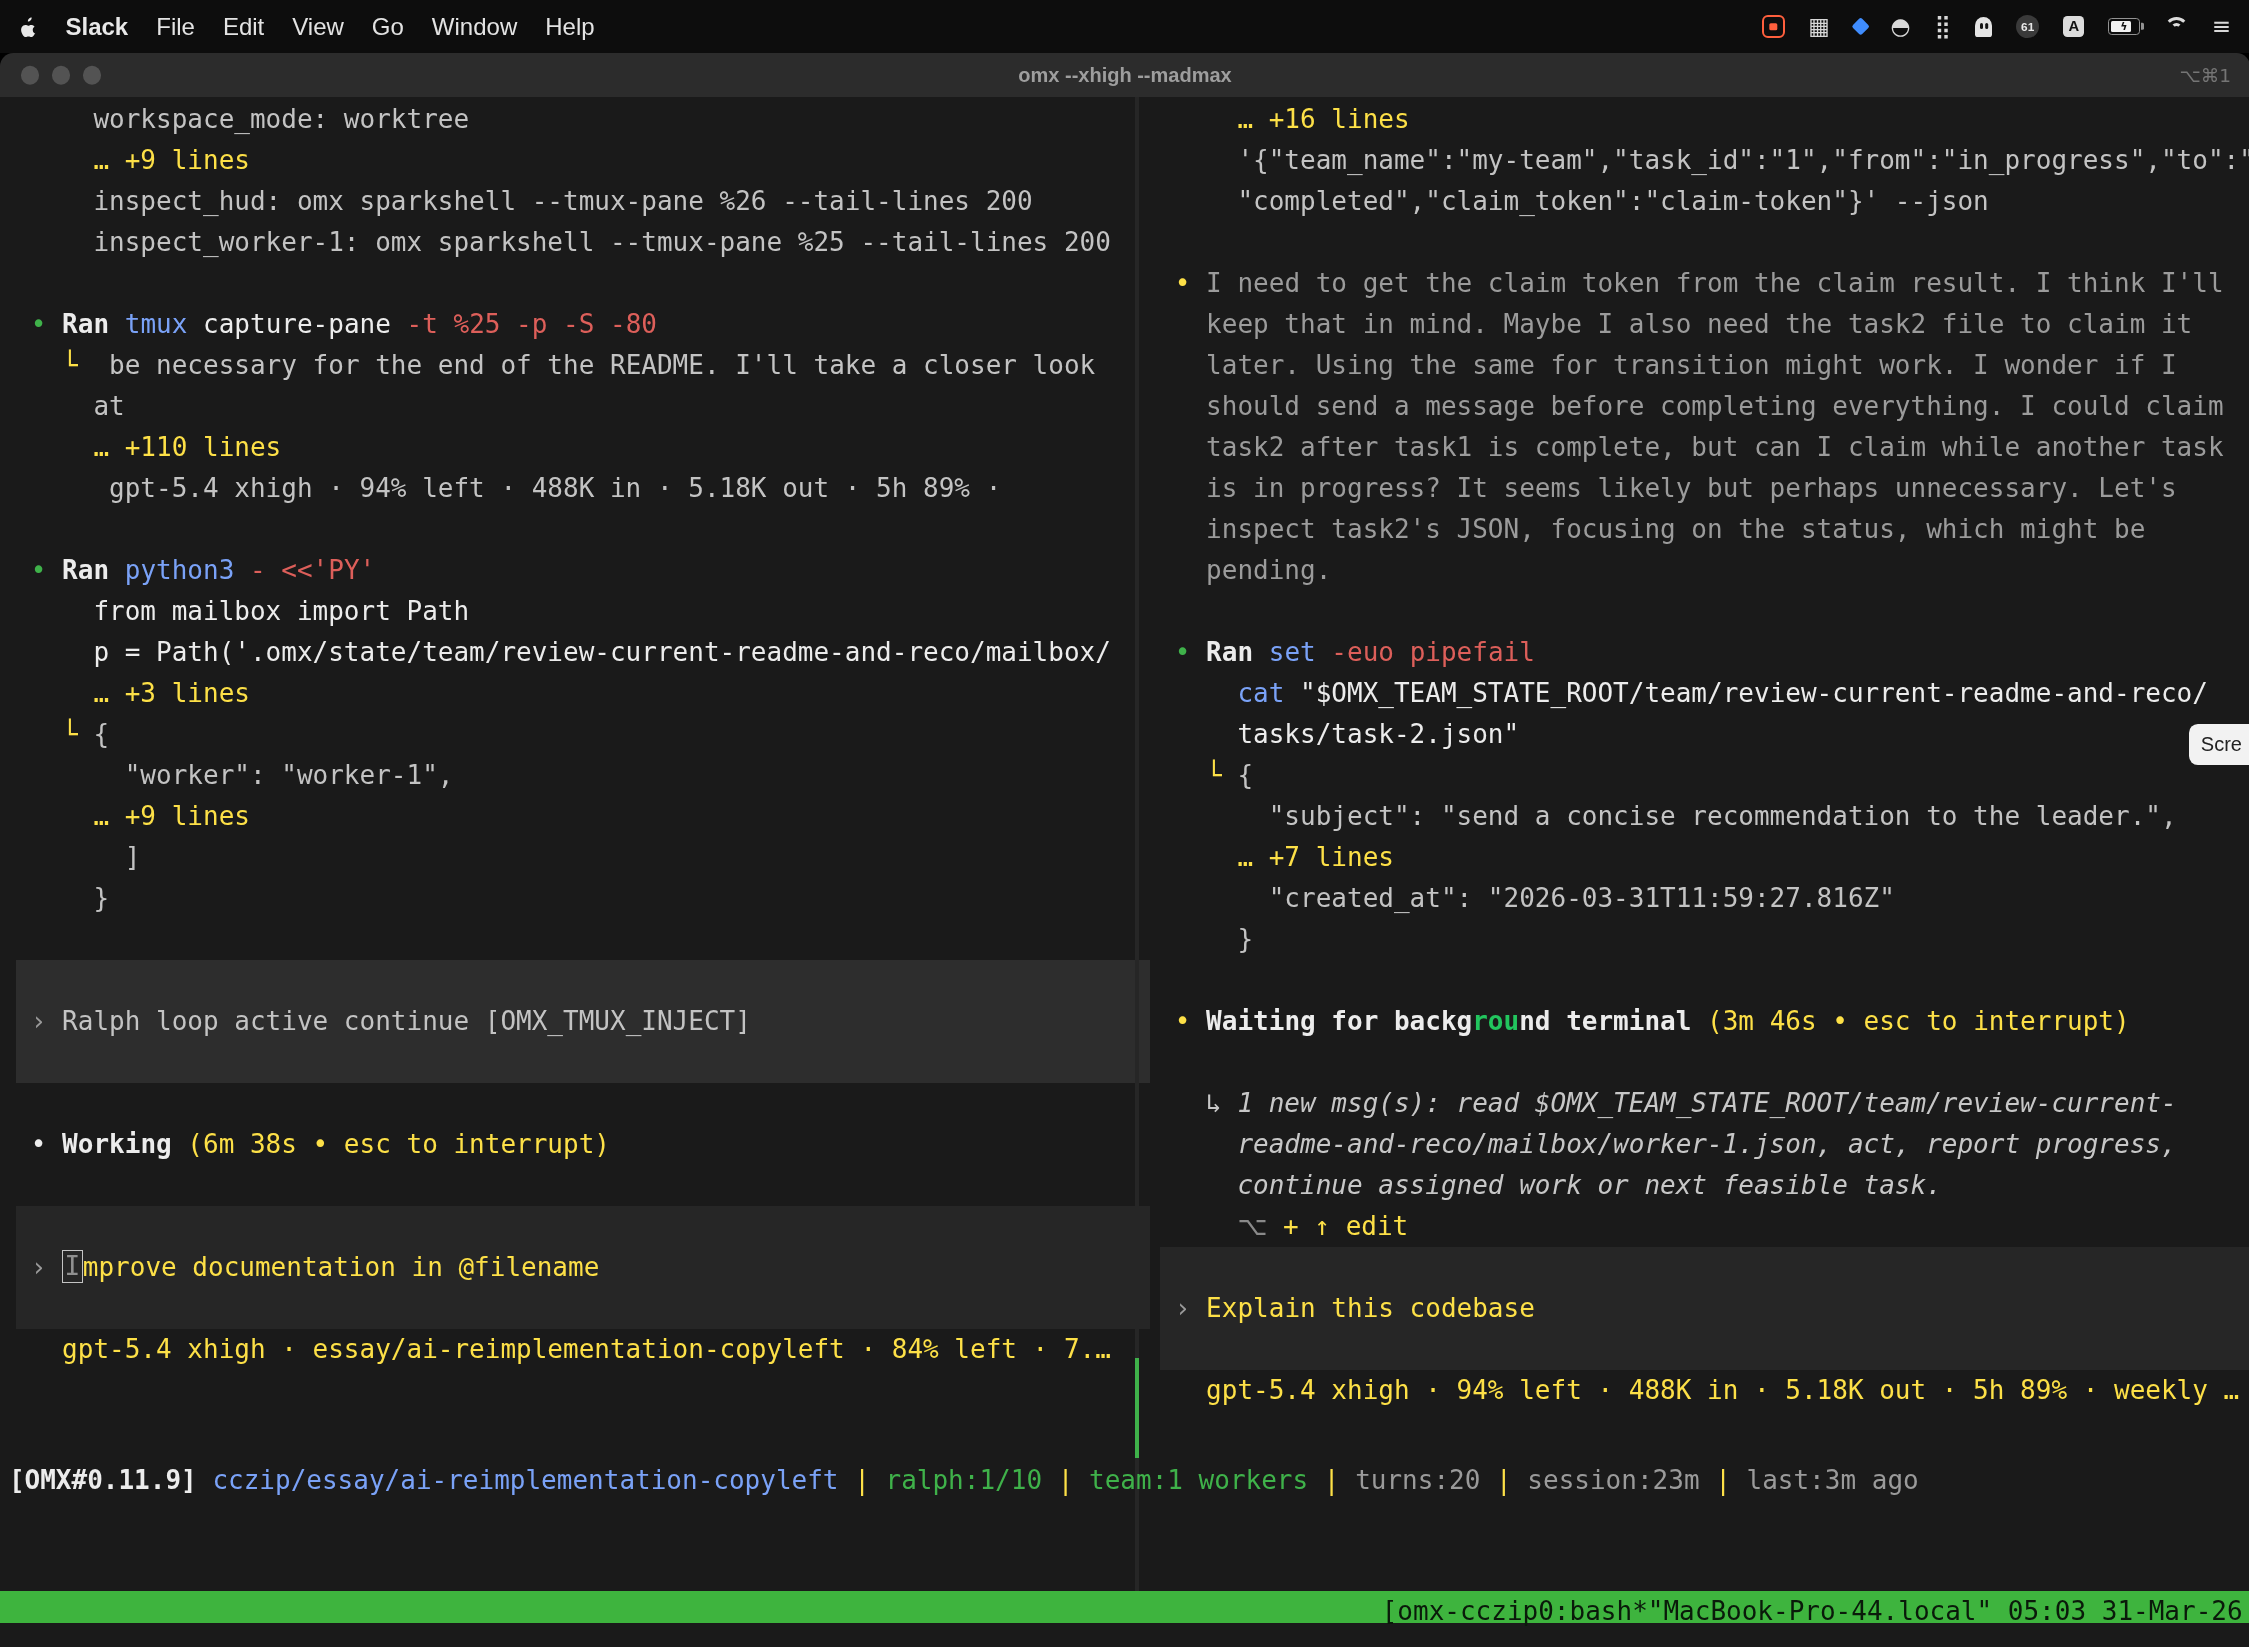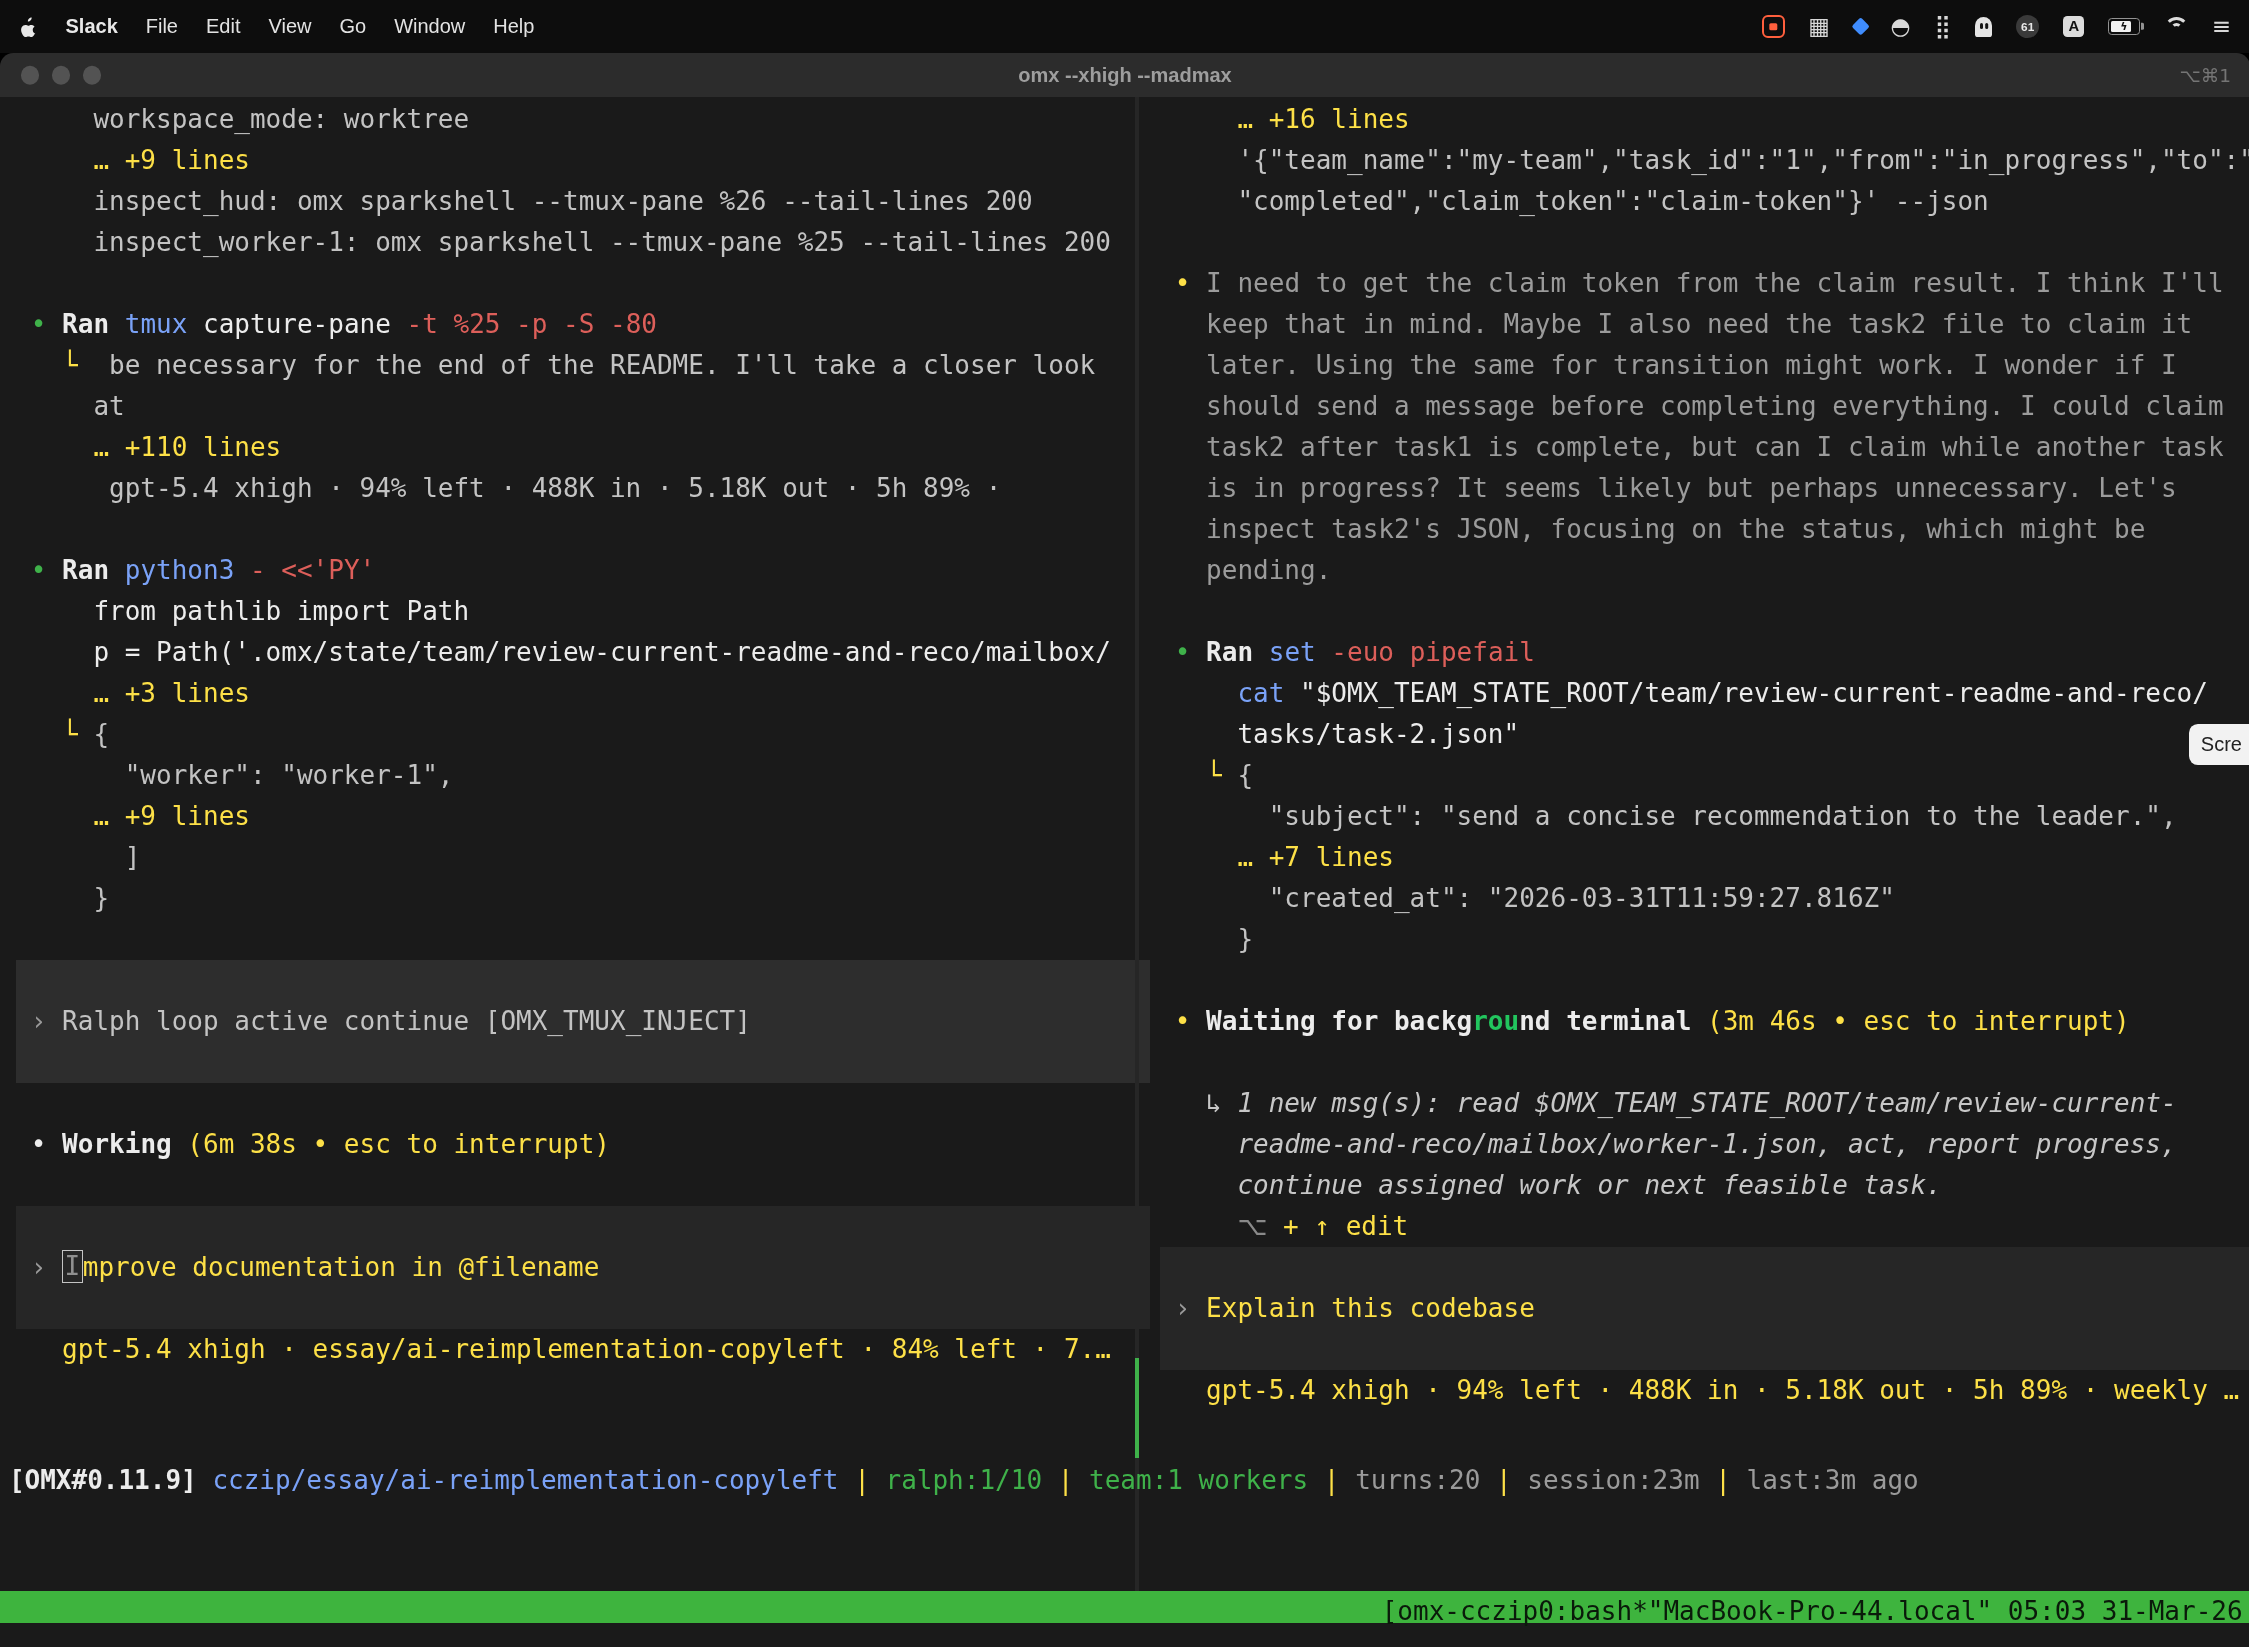--- a/index.html
+++ b/index.html
@@ -3,21 +3,21 @@
 <meta charset="utf-8">
 <style>
   html,body{margin:0;padding:0;background:#000;}
   body{width:2250px;height:1648px;position:relative;overflow:hidden;
        font-family:"Liberation Sans",sans-serif;}
 
   
   .menubar{position:absolute;left:0;top:0;width:100%;height:53px;background:#0d0d0d;
            display:flex;align-items:center;justify-content:space-between;box-sizing:border-box;
            padding:0 19px;color:#e8e8e8;}
-  .menubar-left{display:flex;align-items:center;gap:28px;font-size:20px;}
+  .menubar-left{display:flex;align-items:center;gap:28px;font-size:24px;}
   .menubar-left .app-name{font-weight:700;}
   .menu-item{color:#e3e3e3;}
   .menubar-right{display:flex;align-items:center;gap:23.6px;}
   .tray-ic{display:inline-flex;align-items:center;justify-content:center;color:#d8d8d8;}
   .ic-glyph{font-family:"DejaVu Sans",sans-serif;font-size:23px;line-height:23px;}
   .ic-record{width:18.5px;height:18.5px;border:2.2px solid #ff5f3d;border-radius:5.9px;position:relative;}
   .ic-record::after{content:"";position:absolute;left:50%;top:50%;transform:translate(-50%,-50%);
                     width:7.4px;height:7.4px;background:#ff5f3d;border-radius:1.5px;}
   .ic-diamond{width:13.3px;height:13.3px;background:#3f8cfd;transform:rotate(45deg);border-radius:2.2px;}
   .ic-ghost{width:17.7px;height:20px;background:#e4e4e4;border-radius:8.9px 8.9px 3px 3px;position:relative;}
@@ -144,21 +144,21 @@
       <div class="tl"><span class="txt">    inspect_hud: omx sparkshell --tmux-pane %26 --tail-lines 200</span></div>
       <div class="tl"><span class="txt">    inspect_worker-1: omx sparkshell --tmux-pane %25 --tail-lines 200</span></div>
       <div class="tl"></div>
       <div class="tl"><span class="grn">• </span><span class="bold">Ran </span><span class="blu">tmux</span><span class="wht"> capture-pane </span><span class="red">-t %25 -p -S -80</span></div>
       <div class="tl"><span class="dim">  └  </span><span class="txt">be necessary for the end of the README. I'll take a closer look</span></div>
       <div class="tl"><span class="txt">    at</span></div>
       <div class="tl"><span class="dim">    … +110 lines</span></div>
       <div class="tl"><span class="txt">     gpt-5.4 xhigh · 94% left · 488K in · 5.18K out · 5h 89% ·</span></div>
       <div class="tl"></div>
       <div class="tl"><span class="grn">• </span><span class="bold">Ran </span><span class="blu">python3</span><span class="wht"> </span><span class="red">- &lt;&lt;'PY'</span></div>
-      <div class="tl"><span class="wht">    from pathlib import Path</span></div>
+      <div class="tl"><span class="wht">    from mailbox import Path</span></div>
       <div class="tl"><span class="wht">    p = Path('.omx/state/team/review-current-readme-and-reco/mailbox/</span></div>
       <div class="tl"><span class="dim">    … +3 lines</span></div>
       <div class="tl"><span class="dim">  └ </span><span class="txt">{</span></div>
       <div class="tl"><span class="txt">      "worker": "worker-1",</span></div>
       <div class="tl"><span class="dim">    … +9 lines</span></div>
       <div class="tl"><span class="txt">      ]</span></div>
       <div class="tl"><span class="txt">    }</span></div>
       <div class="tl"></div>
       <div class="tl band1"></div>
       <div class="tl band1"><span class="prm">› </span><span class="txt">Ralph loop active continue [OMX_TMUX_INJECT]</span></div>

